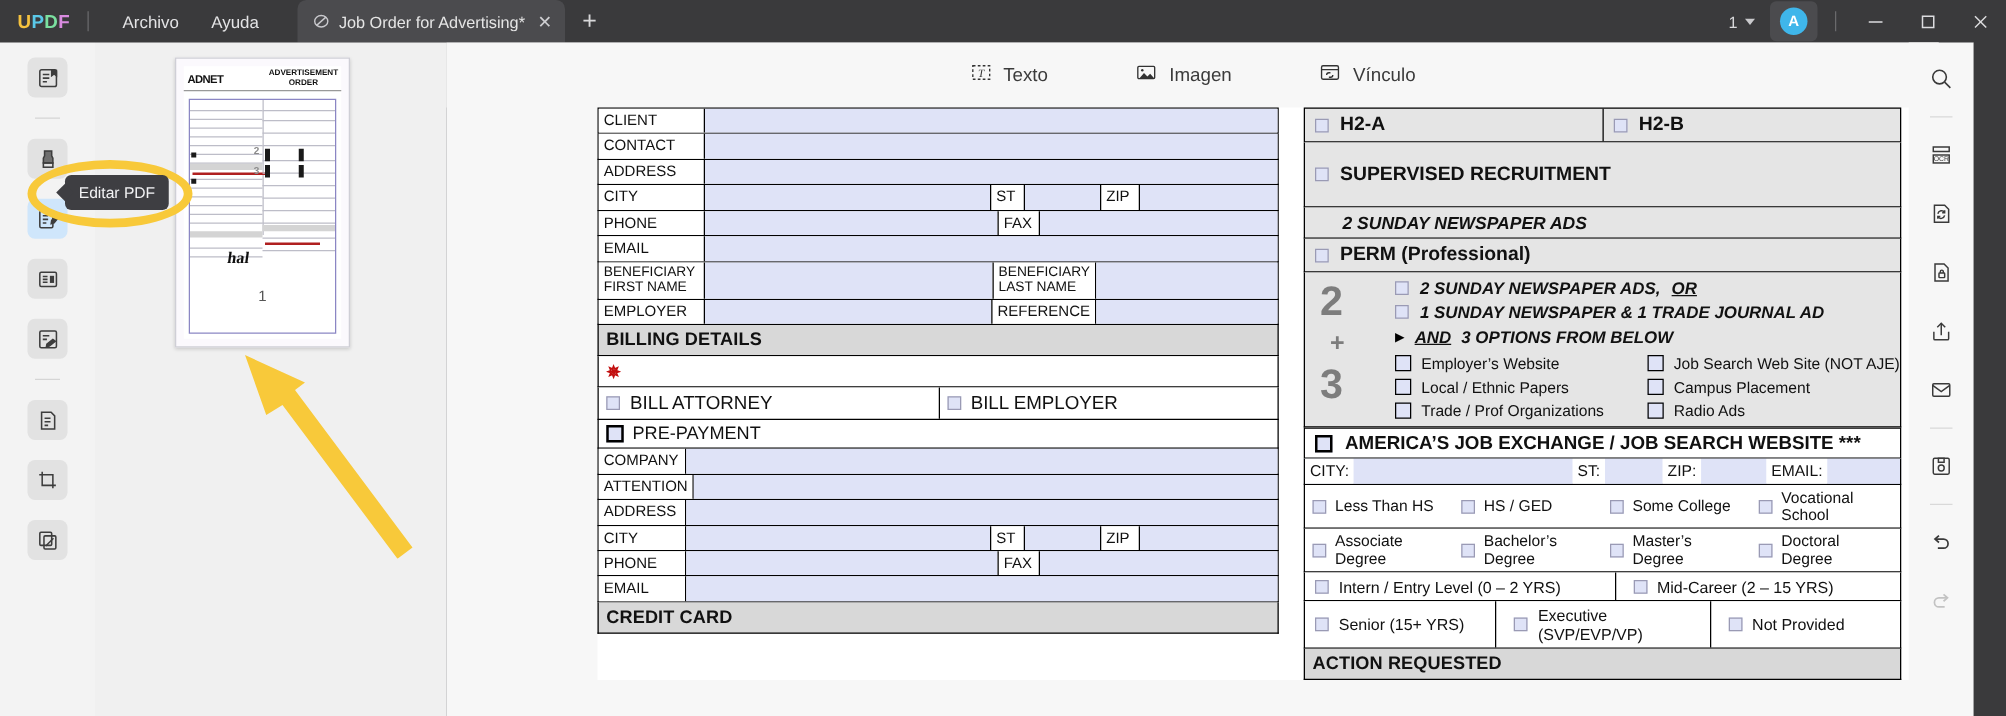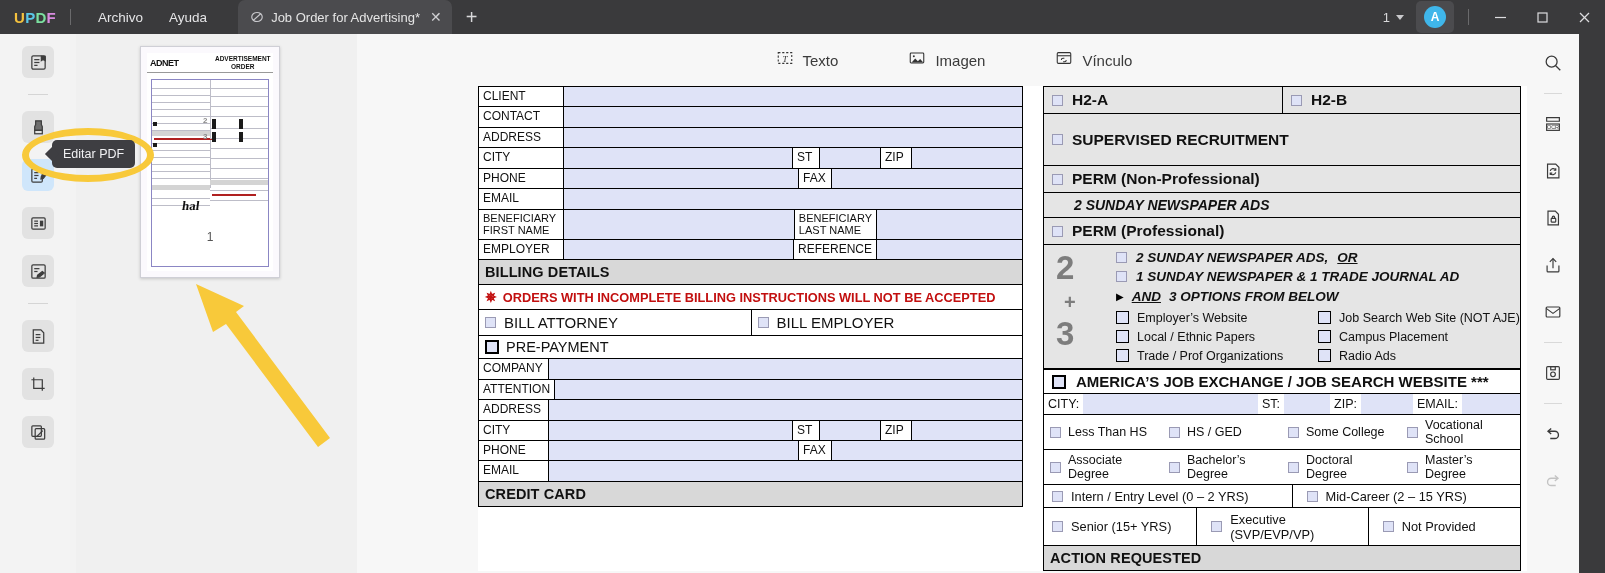--- a/index.html
+++ b/index.html
@@ -531,21 +531,20 @@
               <div class="lbl" style="flex:0 0 85px;">EMPLOYER</div>
               <div class="fld"></div>
               <div class="lbl" style="flex:0 0 80px;border-left:1px solid #000;">REFERENCE</div>
               <div class="fld" style="flex:0 0 145px;"></div>
             </div>
 
             <div class="secbar">BILLING DETAILS</div>
 
             <div class="warn">
               <span class="star">✵</span>
-              <span>ORDERS WITH INCOMPLETE BILLING INSTRUCTIONS WILL NOT BE ACCEPTED</span>
             </div>
 
             <div class="cbrow">
               <div class="cbcell half">
                 <span class="cb"></span>
                 <span>BILL ATTORNEY</span>
               </div>
               <div class="cbcell half">
                 <span class="cb"></span>
                 <span>BILL EMPLOYER</span>
@@ -604,26 +603,20 @@
               </div>
             </div>
 
             <div class="rrow" style="height:52px;">
               <div class="rcell">
                 <span class="cb"></span>
                 <span>SUPERVISED RECRUITMENT</span>
               </div>
             </div>
 
-            <div class="rrow">
-              <div class="rcell">
-                <span class="cb"></span>
-                <span>PERM (Non-Professional)</span>
-              </div>
-            </div>
             <div class="rrow">
               <div class="rcell" style="padding-left:30px;">
                 <span class="ital">2 SUNDAY NEWSPAPER ADS</span>
               </div>
             </div>
 
             <div class="rrow">
               <div class="rcell">
                 <span class="cb"></span>
                 <span>PERM (Professional)</span>
@@ -722,25 +715,25 @@
               <div class="eduCell">
                 <span class="cb"></span>
                 <span>Associate Degree</span>
               </div>
               <div class="eduCell">
                 <span class="cb"></span>
                 <span>Bachelor’s Degree</span>
               </div>
               <div class="eduCell">
                 <span class="cb"></span>
+                <span>Master’s Degree</span>
+              </div>
+              <div class="eduCell">
+                <span class="cb"></span>
                 <span>Doctoral Degree</span>
-              </div>
-              <div class="eduCell">
-                <span class="cb"></span>
-                <span>Master’s Degree</span>
               </div>
             </div>
 
             <div class="lvlRow">
               <div class="lvlCell" style="flex:0 0 52%;">
                 <span class="cb"></span>
                 <span>Intern / Entry Level (0 – 2 YRS)</span>
               </div>
               <div class="lvlCell" style="flex:1 1 auto;padding-left:14px;">
                 <span class="cb"></span>

